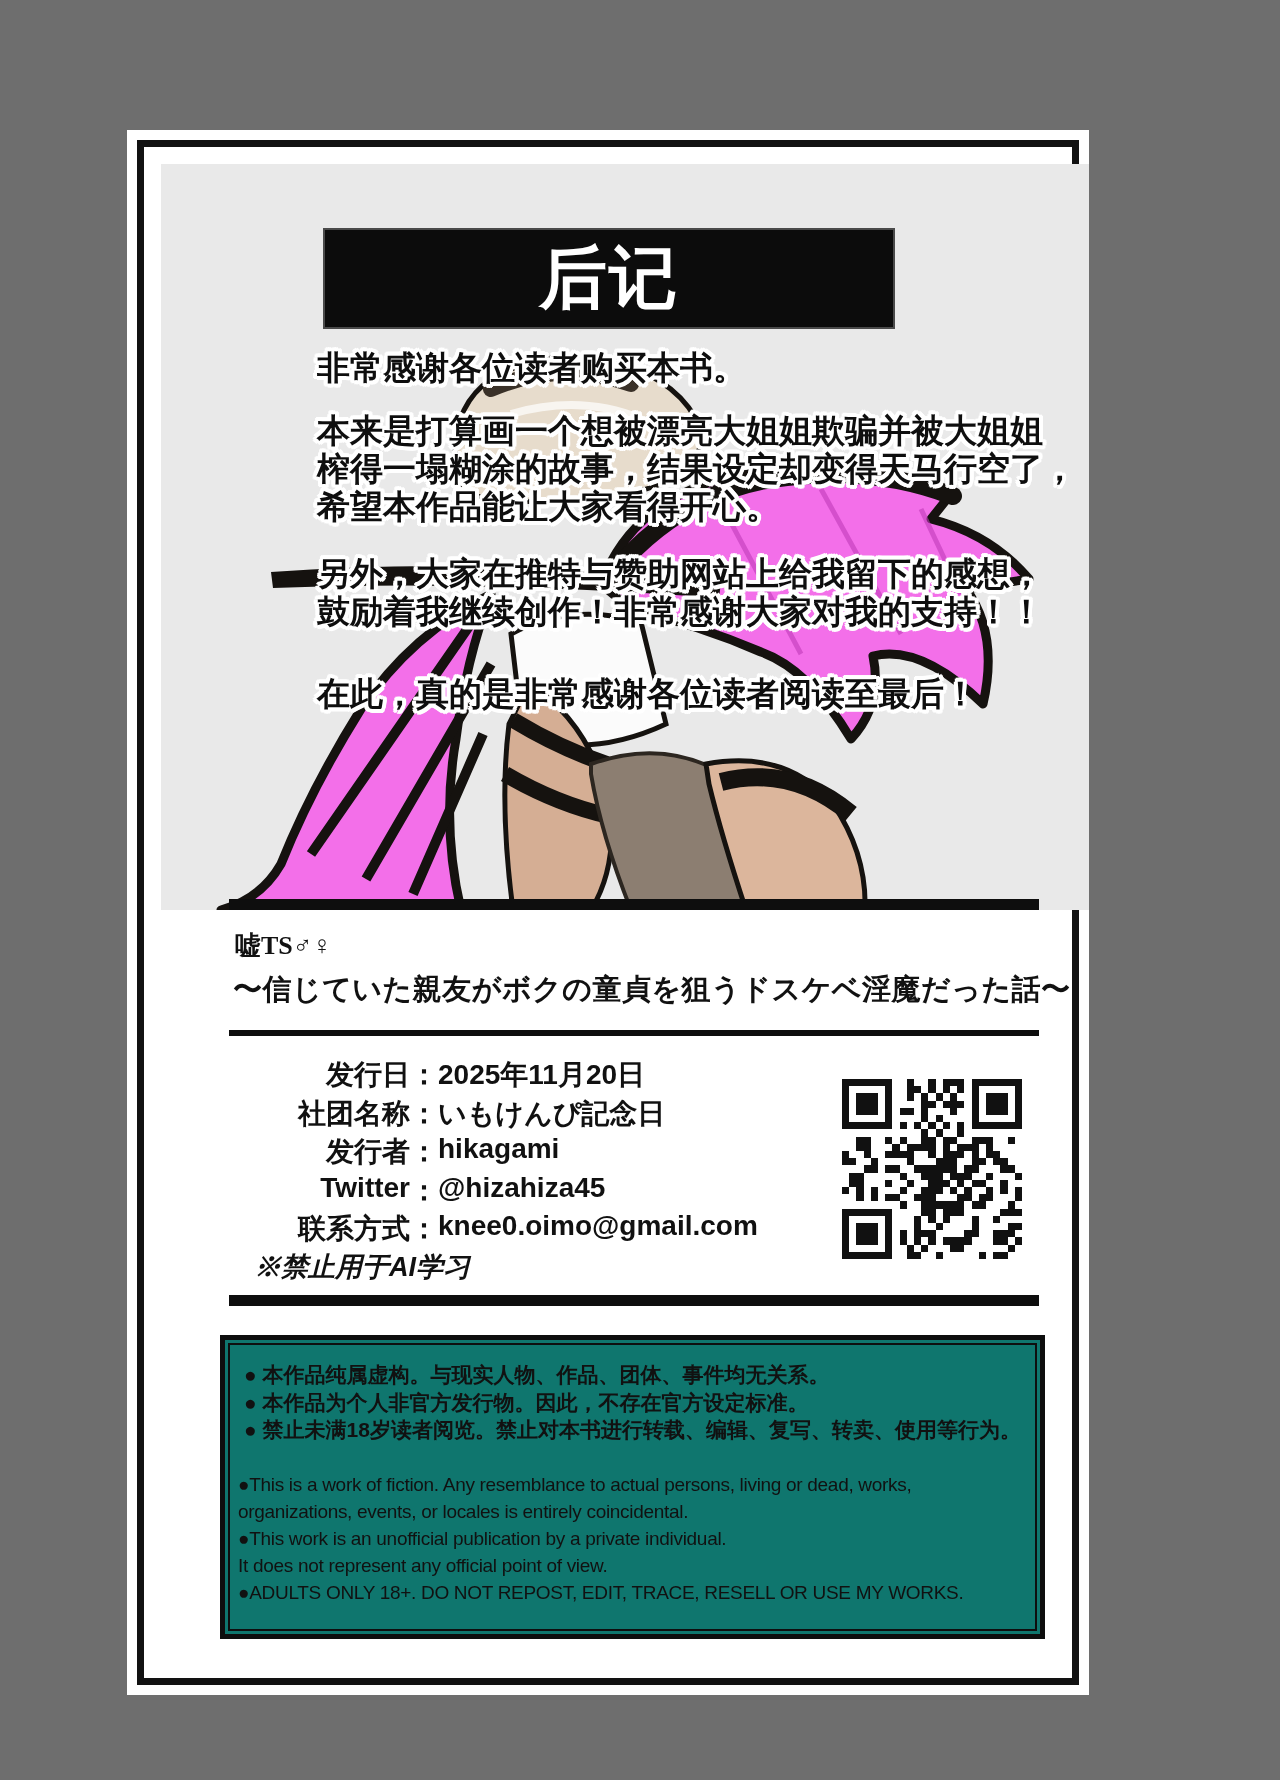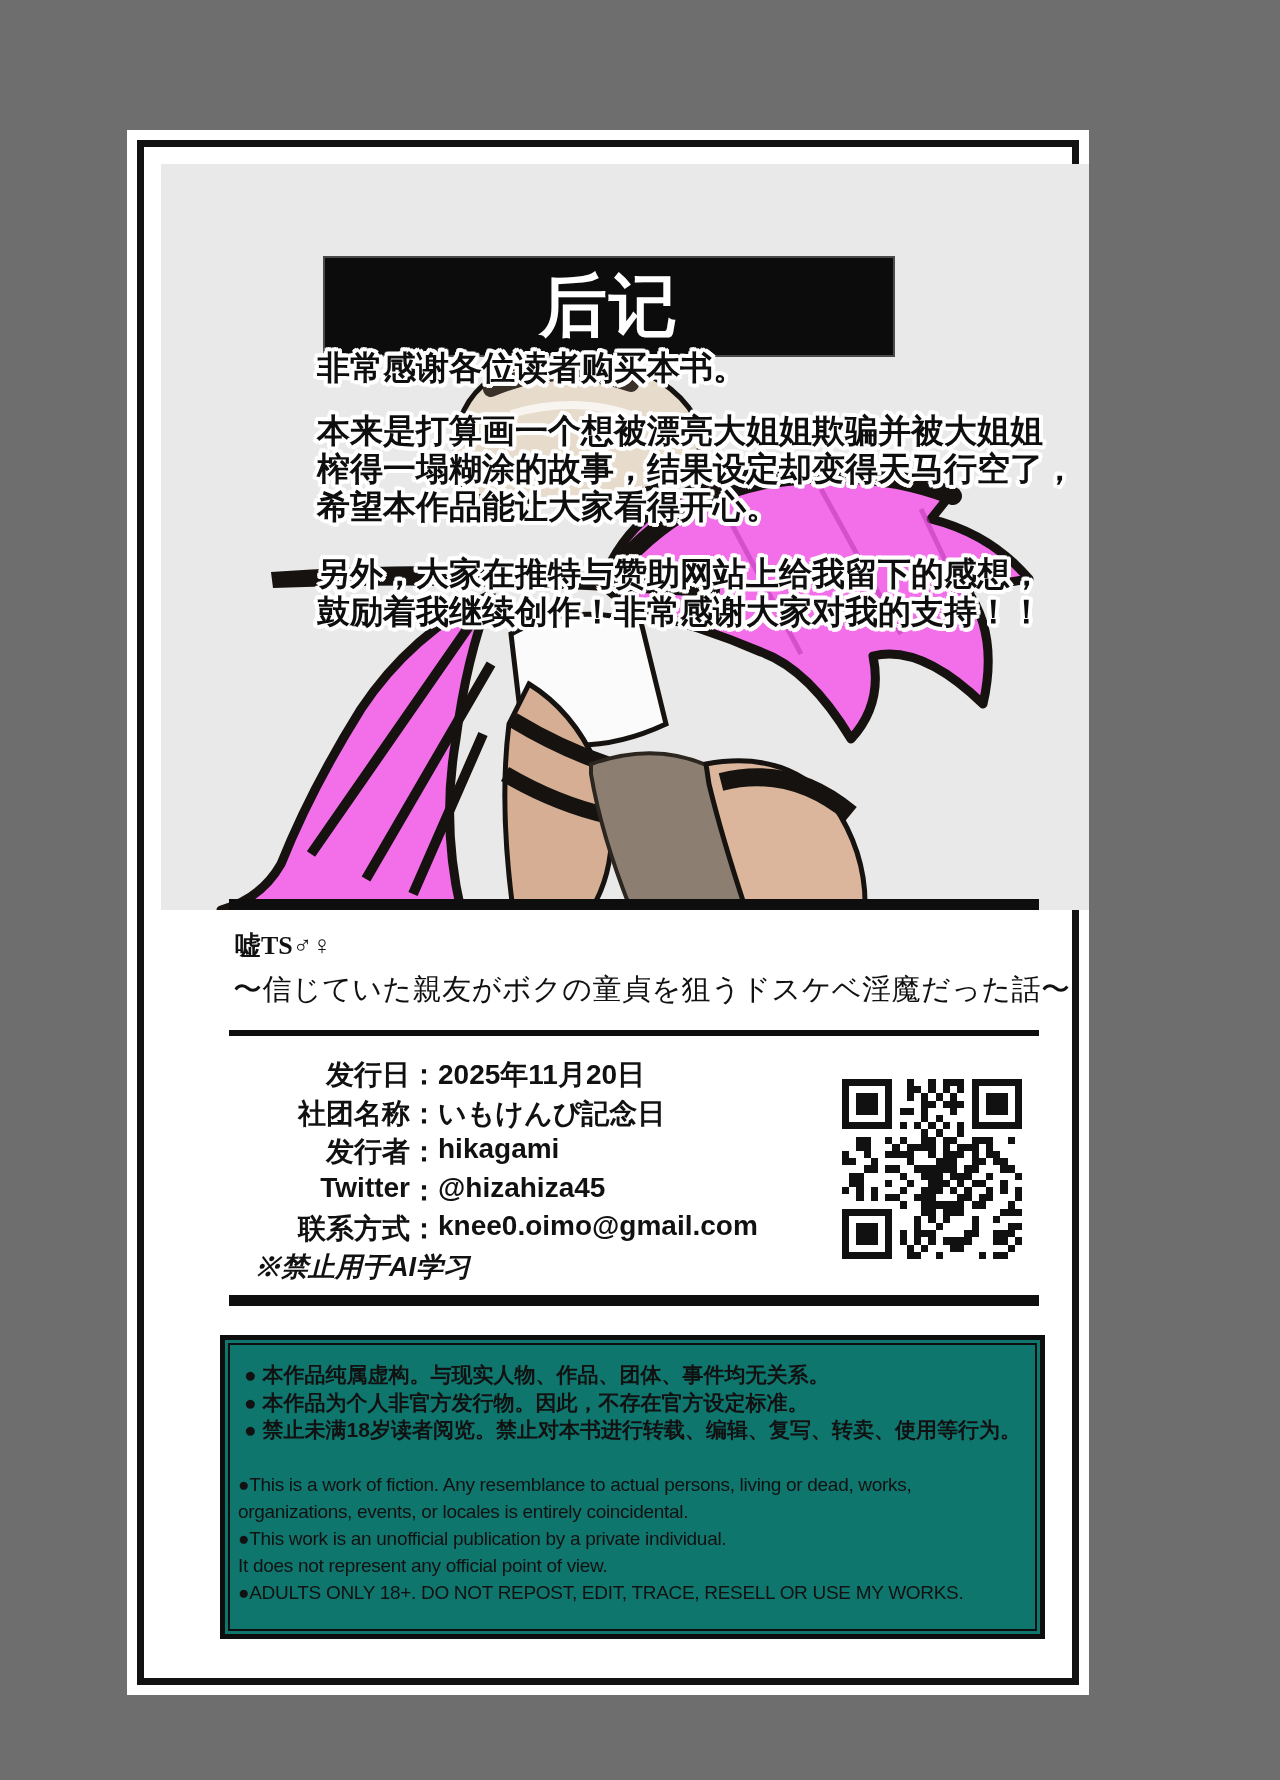--- a/index.html
+++ b/index.html
@@ -22,21 +22,21 @@
 
   
   .panel{
     position:absolute;left:0;top:0;width:928px;height:746px;
     background:#e9e9e9;overflow:hidden;
   }
   .art{position:absolute;left:0;top:0;z-index:0;}
   .hdr-box{
     position:absolute;left:162px;top:64px;width:568px;height:97px;
     background:#0c0c0c;border:2px solid #4a4a4a;z-index:2;
-    display:flex;align-items:center;justify-content:center;margin-top:28px;
+    display:flex;align-items:center;justify-content:center;
   }
   .hdr-box span{
     color:#fff;font-size:68px;font-weight:bold;letter-spacing:2px;
   }
   .para{
     position:absolute;left:156px;z-index:3;
     font-size:33px;font-weight:bold;line-height:38px;
     white-space:pre-line;color:#0e0e0e;
     text-shadow:
       -3px -3px 0 #fff, 3px -3px 0 #fff, -3px 3px 0 #fff, 3px 3px 0 #fff,
@@ -51,21 +51,21 @@
   .rule2{top:866px;height:6px;}
   .rule3{top:1131px;height:11px;}
 
   
   .t-series{
     position:absolute;left:74px;top:764px;z-index:4;
     font-family:"Liberation Serif", serif;font-weight:bold;font-size:26px;
   }
   .t-sub{
     position:absolute;left:72px;top:806px;z-index:4;
-    font-family:"Liberation Serif", serif;font-weight:normal;font-size:29px;
+    font-family:"Liberation Serif", serif;font-weight:bold;font-size:29px;
     letter-spacing:0.5px;white-space:nowrap;
   }
 
   
   .info{position:absolute;left:96px;top:892px;text-align:right;}
   .irow{height:38.5px;display:flex;align-items:flex-start;
         font-size:28px;font-weight:bold;white-space:nowrap;}
   .ilabel{display:inline-block;width:153px;}
   .icolon{display:inline-block;width:28px;}
   .ainote{
@@ -136,20 +136,21 @@
         <div class="hdr-box">
           <span>后记</span>
         </div>
 
         <div class="para p1">非常感谢各位读者购买本书。</div>
         <div class="para p2">本来是打算画一个想被漂亮大姐姐欺骗并被大姐姐
 榨得一塌糊涂的故事，结果设定却变得天马行空了，
 希望本作品能让大家看得开心。</div>
         <div class="para p3">另外，大家在推特与赞助网站上给我留下的感想，
 鼓励着我继续创作！非常感谢大家对我的支持！！</div>
+        <div class="para p4">在此，真的是非常感谢各位读者阅读至最后！</div>
       </div>
 
       <div class="rule rule1"></div>
 
       <div class="t-series">嘘TS♂♀</div>
       <div class="t-sub">〜信じていた親友がボクの童貞を狙うドスケベ淫魔だった話〜</div>
 
       <div class="rule rule2"></div>
 
       <div class="info">

